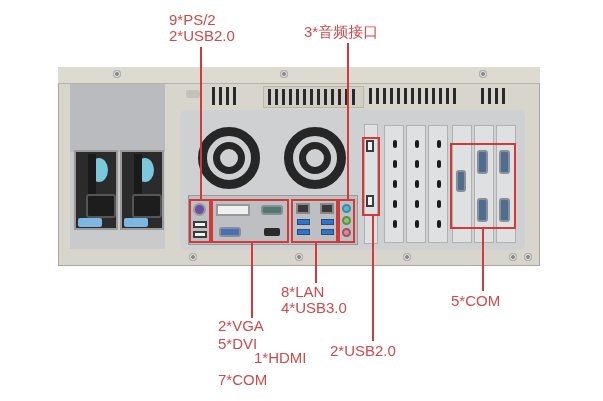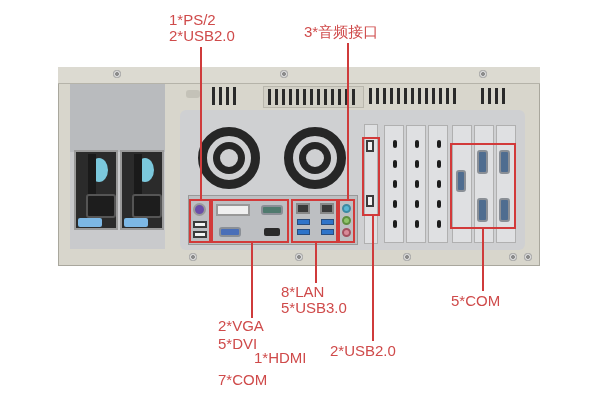--- a/index.html
+++ b/index.html
@@ -26,26 +26,26 @@
   .db9 { background:#4f6d90; border-radius:3px; border:2px solid #8a8f96; box-sizing:border-box; }
   .usb { background:#f2f2f2; border:2px solid #3b3b3b; box-sizing:border-box; }
   .usb3 { background:#2f74c9; border:1px solid #2a4d7c; box-sizing:border-box; }
   .rj45 { background:#3a3a3a; border:2px solid #888; box-sizing:border-box; }
   .jack { border-radius:50%; box-sizing:border-box; }
   .screw { border-radius:50%; background:radial-gradient(circle,#8c8c8c 30%,#e6e6e6 40%,#9c9c9c 70%); }
 </style>
 </head>
 <body>
 
-<div class="label" style="left:169px;top:12px;">1*PS/2</div>
+<div class="label" style="left:169px;top:12px;">9*PS/2</div>
 <div class="label" style="left:169px;top:28px;">2*USB2.0</div>
 <div class="label" style="left:304px;top:24px;">3*音频接口</div>
 
 <div class="label" style="left:281px;top:284px;">8*LAN</div>
-<div class="label" style="left:281px;top:300px;">5*USB3.0</div>
+<div class="label" style="left:281px;top:300px;">4*USB3.0</div>
 
 <div class="label" style="left:218px;top:318px;">2*VGA</div>
 <div class="label" style="left:218px;top:336px;">5*DVI</div>
 <div class="label" style="left:218px;top:350px;margin-left:36px;">1*HDMI</div>
 <div class="label" style="left:218px;top:372px;">7*COM</div>
 
 <div class="label" style="left:330px;top:343px;">2*USB2.0</div>
 <div class="label" style="left:451px;top:293px;">5*COM</div>
 
 <div class="abs chassis"></div>

